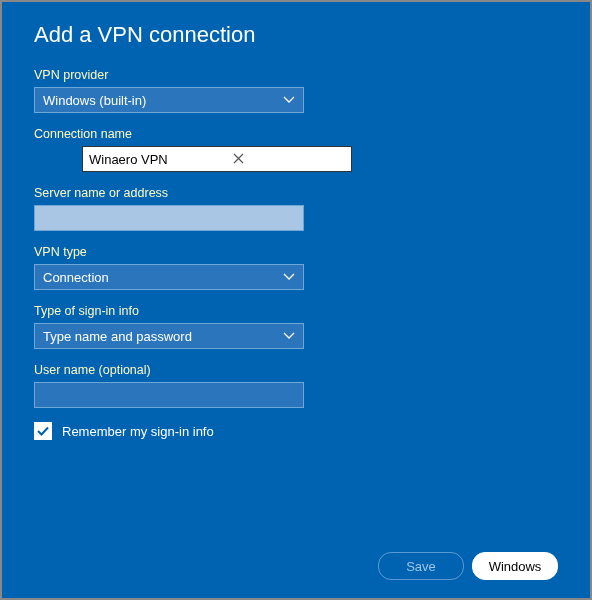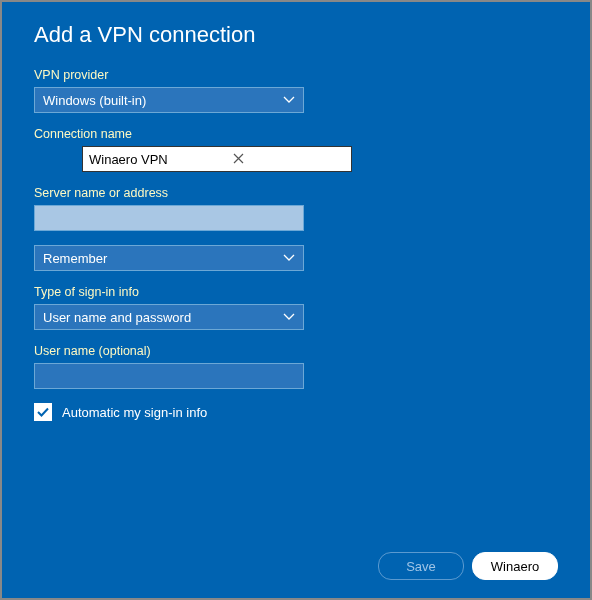--- a/index.html
+++ b/index.html
@@ -176,56 +176,57 @@
         </span>
       </div>
     </div>
 
     <div class="field">
       <span class="label">Server name or address</span>
       <input class="input-empty" type="text" value="" style="">
     </div>
 
     <div class="field">
+      <span class="label">VPN type</span>
       <div class="select">
-        <span>Remember</span>
+        <span>Connection</span>
         <span class="chevron">
           <svg width="12" height="8" viewBox="0 0 12 8">
               <path d="M1 1 L6 6 L11 1" stroke="#fff" stroke-width="1.3" fill="none"></path>
             </svg>
         </span>
       </div>
     </div>
 
     <div class="field">
       <span class="label">Type of sign-in info</span>
       <div class="select">
-        <span>User name and password</span>
+        <span>Type name and password</span>
         <span class="chevron">
           <svg width="12" height="8" viewBox="0 0 12 8">
               <path d="M1 1 L6 6 L11 1" stroke="#fff" stroke-width="1.3" fill="none"></path>
             </svg>
         </span>
       </div>
     </div>
 
     <div class="field">
       <span class="label">User name (optional)</span>
       <input class="input-empty dark" type="text" value="" style="">
     </div>
 
 
     <div class="checkbox-row">
       <div class="chk">
         <svg width="14" height="14" viewBox="0 0 14 14">
             <path d="M2 7 L5.5 10.5 L12 3.5" stroke="#0063b1" stroke-width="2" fill="none"></path>
           </svg>
       </div>
-      <span class="chk-label">Automatic my sign-in info</span>
+      <span class="chk-label">Remember my sign-in info</span>
     </div>
 
   </div>
 
   <div class="buttons">
     <div class="btn disabled">Save</div>
-    <div class="btn primary">Winaero</div>
+    <div class="btn primary">Windows</div>
   </div>
 </div>
 
 </body></html>

